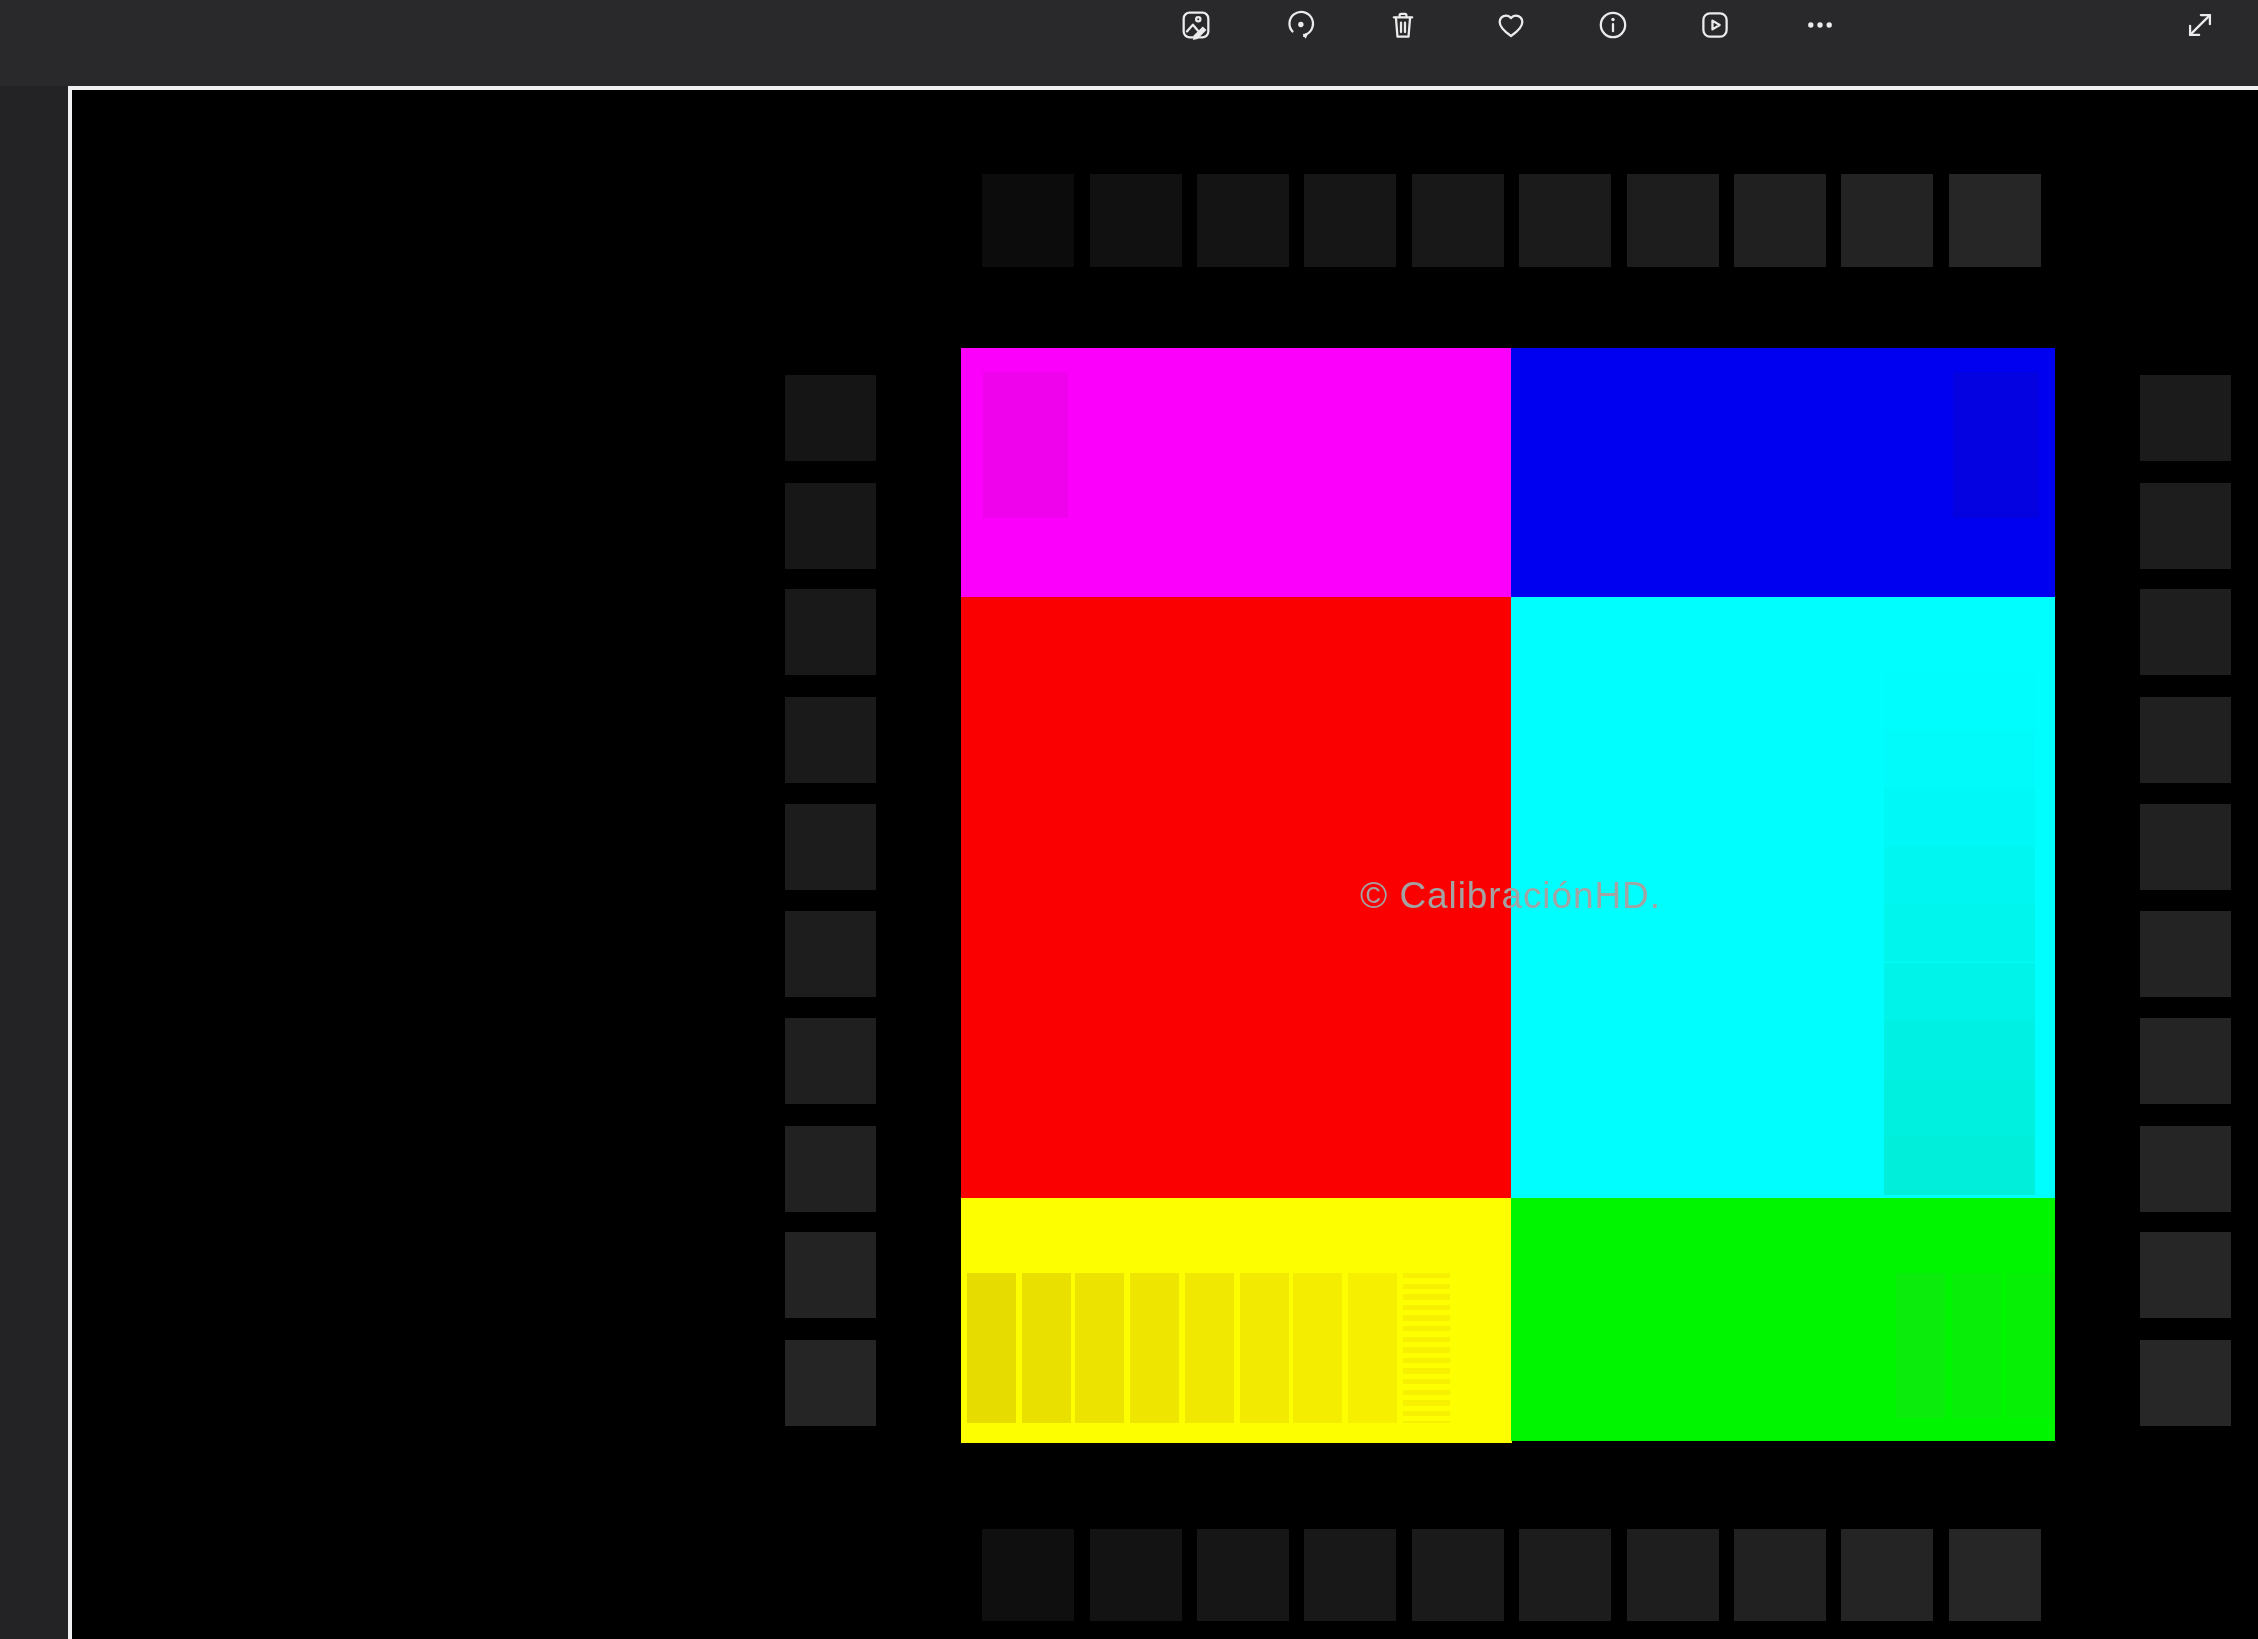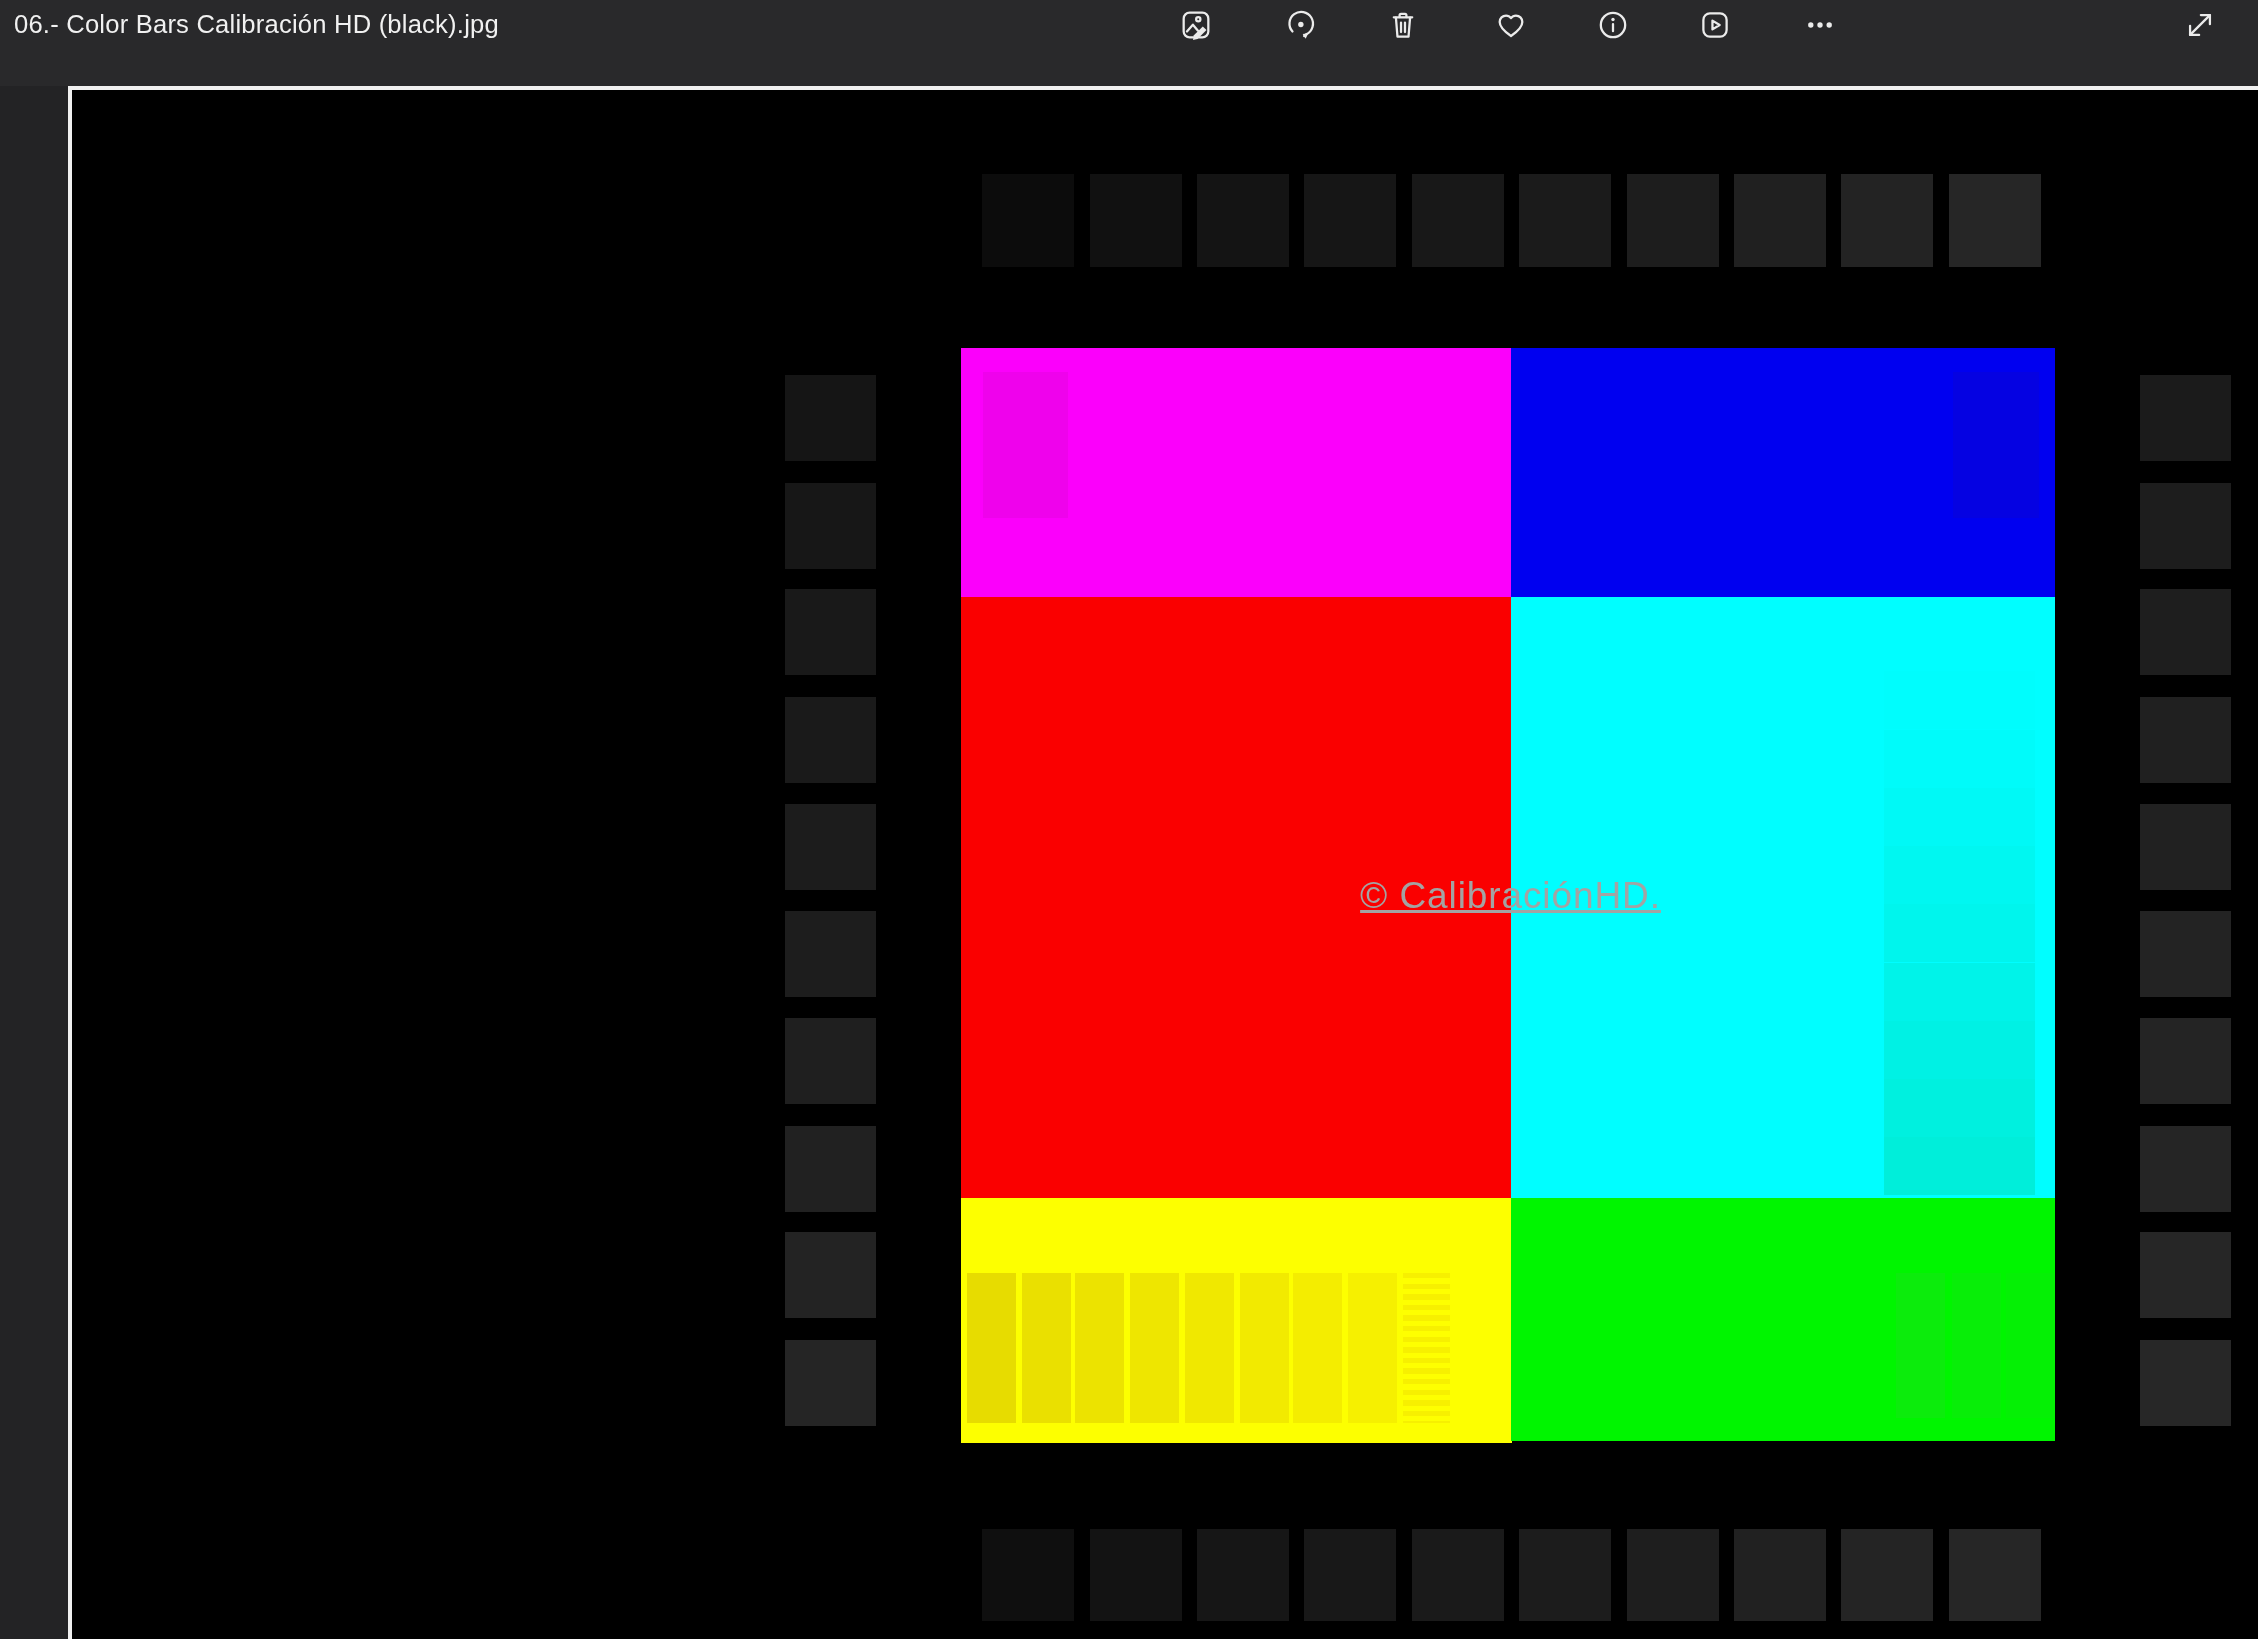--- a/index.html
+++ b/index.html
@@ -31,28 +31,27 @@
   .photo-bg{position:absolute;left:71px;top:90px;width:2187px;height:1549px;background:var(--photo-bg,#000);z-index:1;}
   #photo-content{position:absolute;left:0;top:0;width:2258px;height:1639px;z-index:2;}
   
   .white-box{
     position:absolute;left:1156px;top:543px;width:709px;height:705px;
     background:var(--white-box,#fefefe);
     display:flex;align-items:center;justify-content:center;
   }
   .watermark{
     position:relative;z-index:3;
-    font-size:37px;color:var(--watermark-color,#a3a3a3);letter-spacing:0.9px;text-decoration:underline;
+    font-size:37px;color:var(--watermark-color,#a3a3a3);letter-spacing:0.9px;
   }
 </style>
 </head>
 <body>
 
 <div class="appbar">
-  <div class="title">06.- Color Bars Calibración HD (black).jpg</div>
 
   <button class="icon-btn" style="left:1175px">
     <svg viewBox="0 0 24 24">
       <rect x="3.3" y="3.3" width="17.4" height="17.4" rx="4.2"></rect>
       <circle cx="13.6" cy="7.9" r="1.5"></circle>
       <path d="M5.6 16.6 l4.2-4.8 3.6 4.2"></path>
       <path class="fill" d="M13.1 21.9 l-3.2 0.6 0.6-3.2 6.3-6.3 2.6 2.6 z"></path>
     </svg>
   </button>
   <button class="icon-btn" style="left:1280px">

